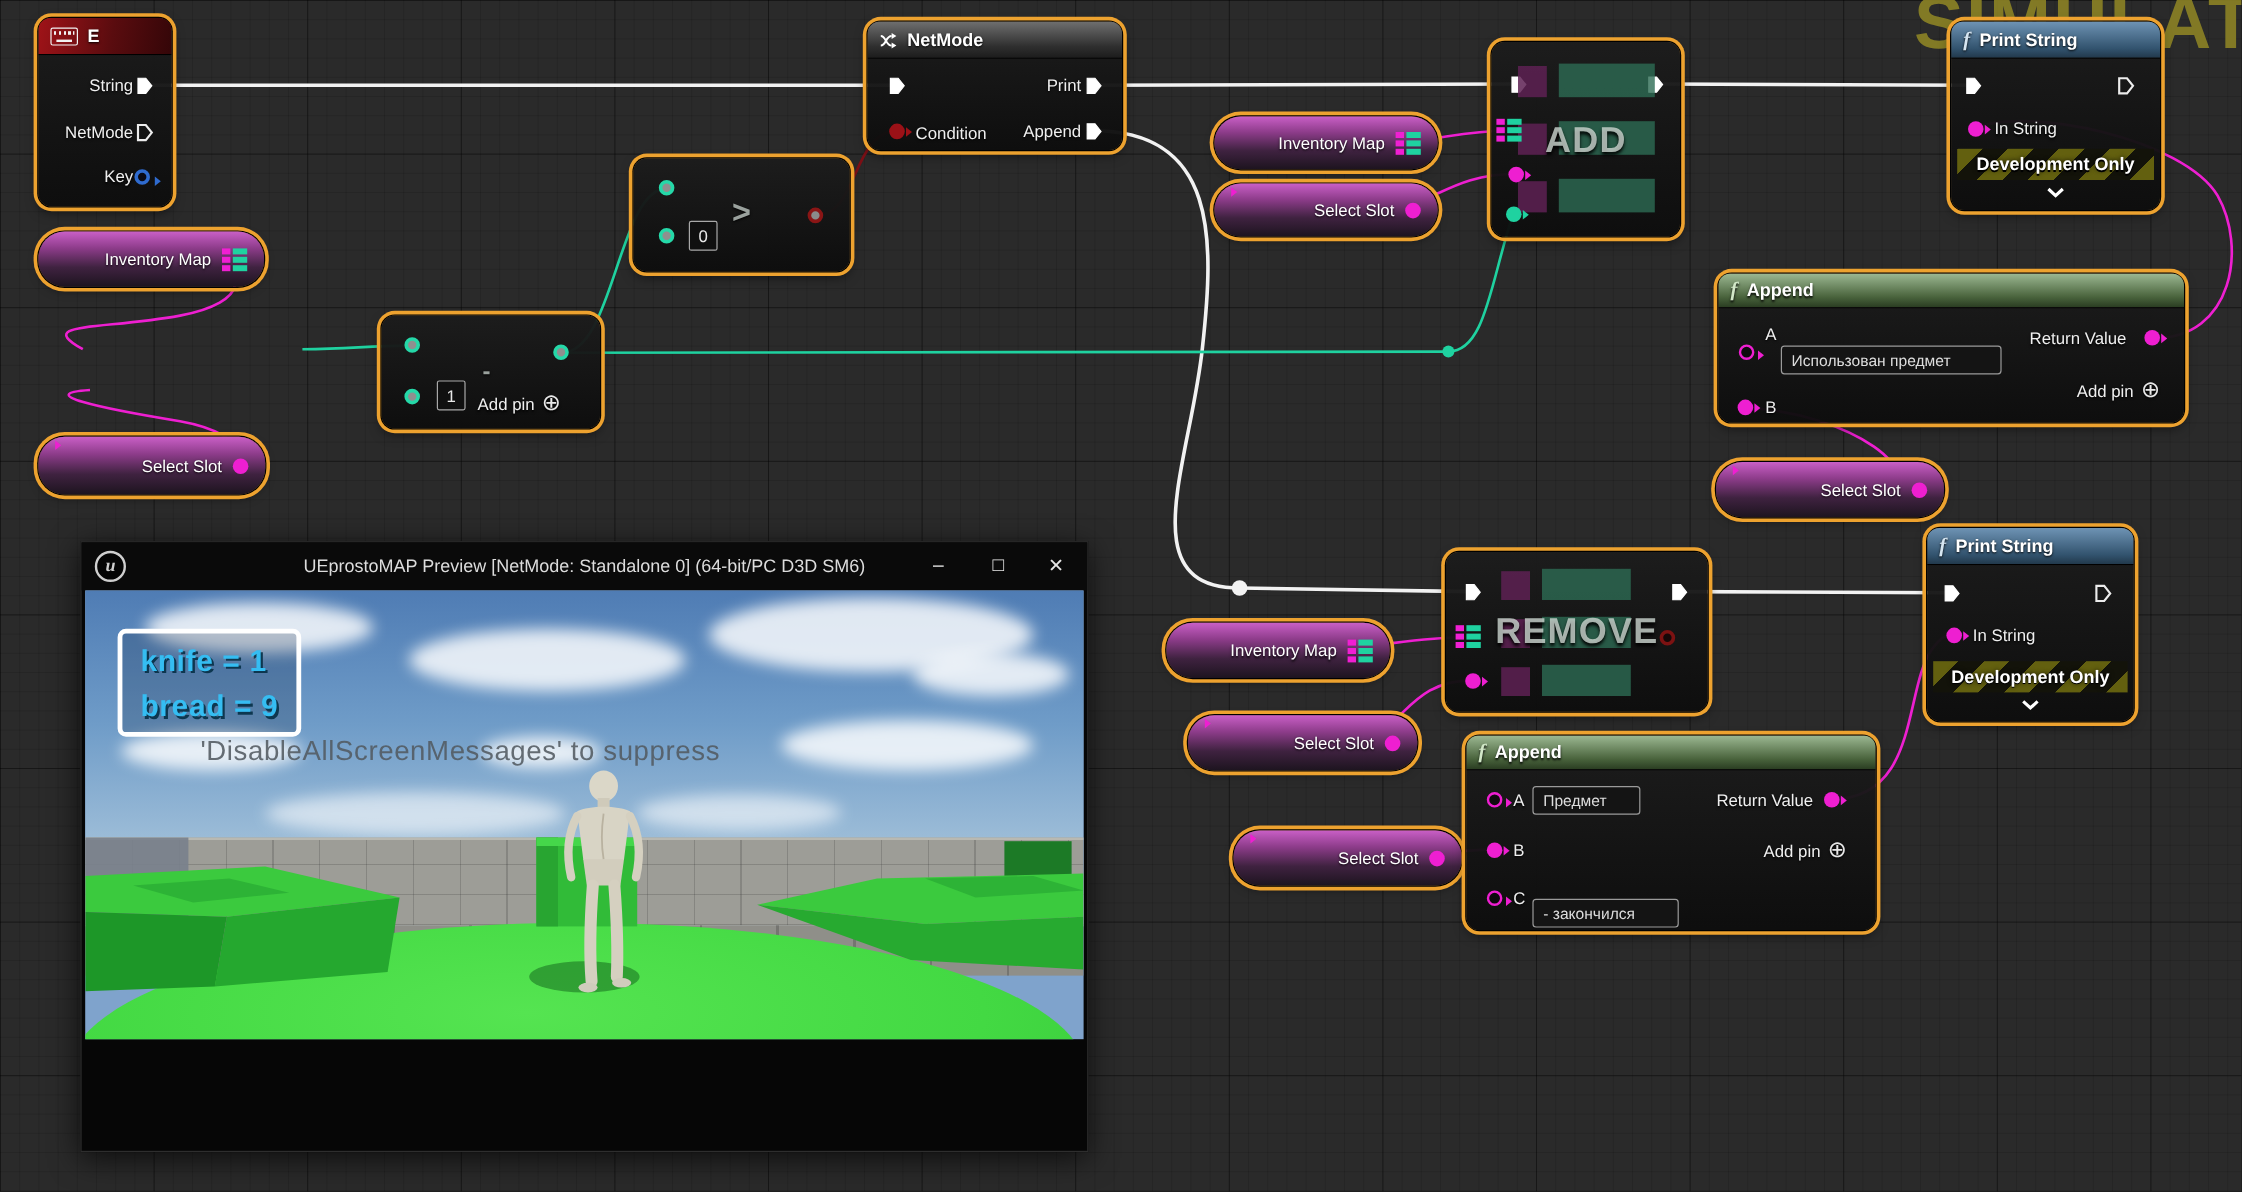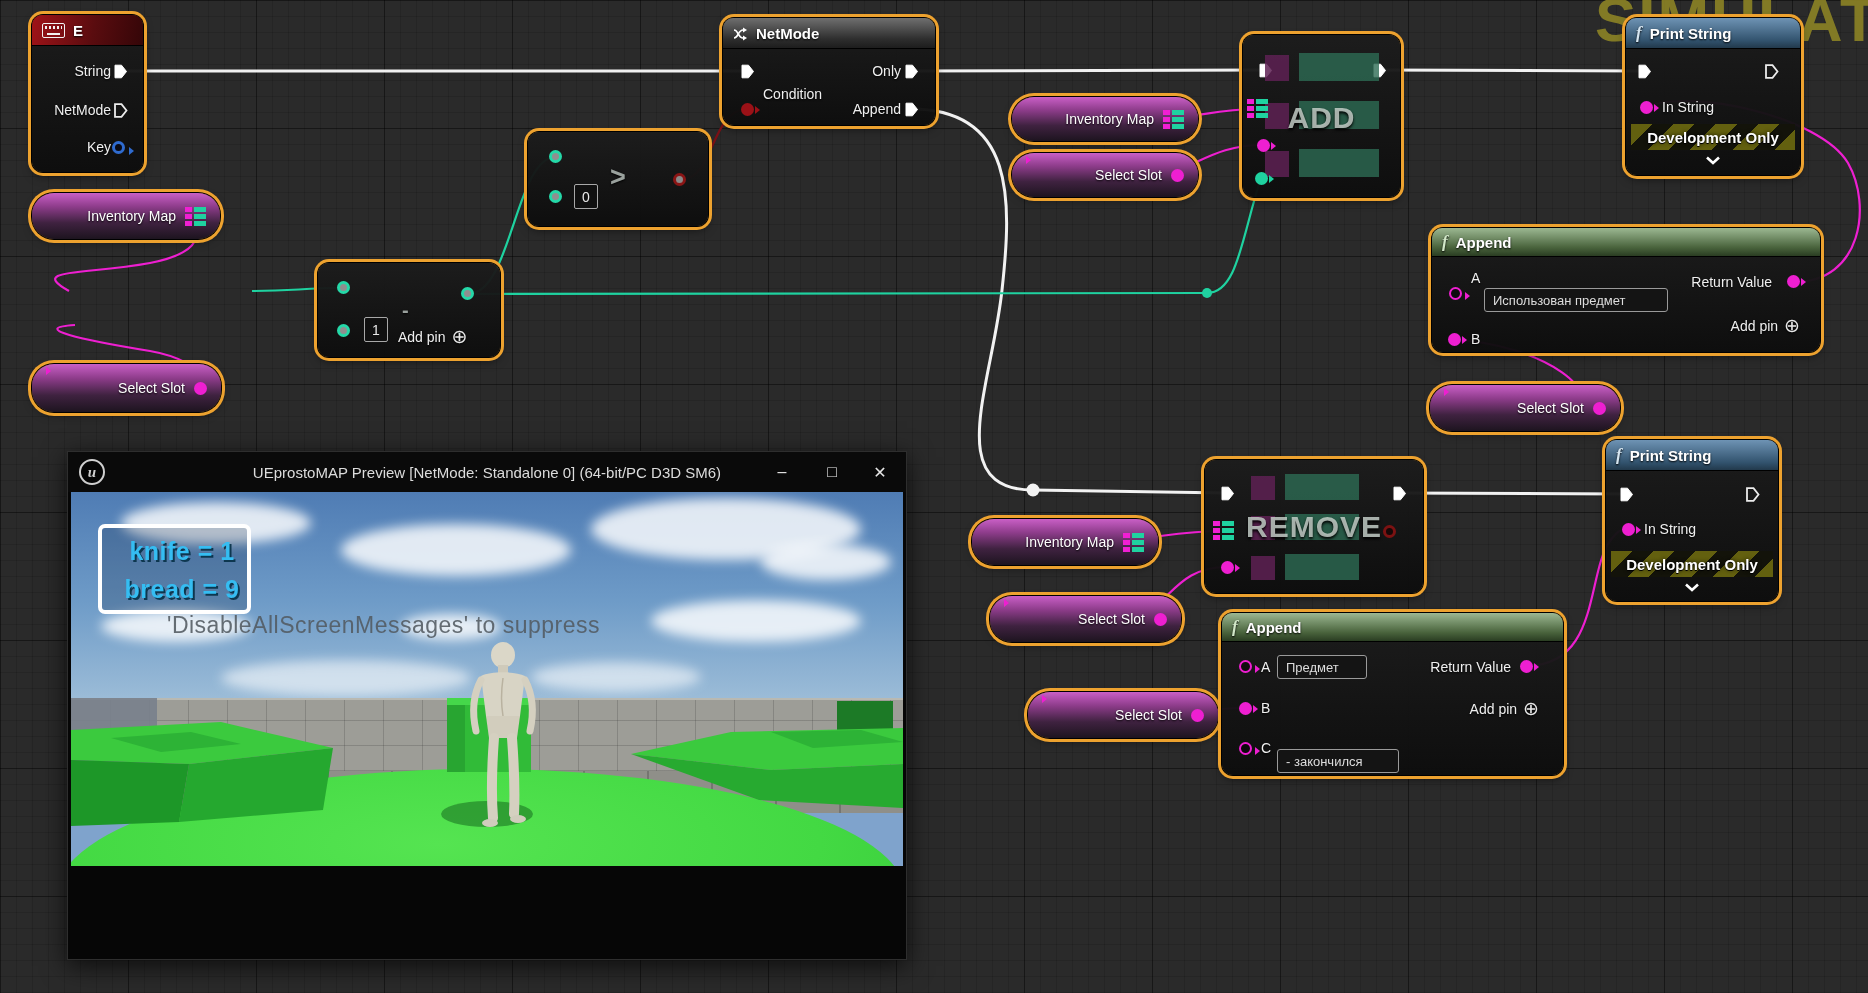--- a/index.html
+++ b/index.html
@@ -77,21 +77,21 @@
   #pwin{position:absolute;left:67px;top:451px;width:838px;height:507px;z-index:5;
     background:#060606;box-shadow:0 6px 24px rgba(0,0,0,.7);border:1px solid #2e2e2e;}
   #ptitle{position:relative;height:40px;background:#0a0a0a;display:flex;align-items:center;}
   #ptitle .ttl{position:absolute;left:0;right:0;text-align:center;color:#dcdcdc;font-size:15px;}
   .uelogo{position:absolute;left:11px;top:7px;width:26px;height:26px;border-radius:50%;
     border:2px solid #cfcfcf;box-sizing:border-box;display:flex;align-items:center;
     justify-content:center;color:#cfcfcf;font-family:"Liberation Serif",serif;
     font-style:italic;font-weight:bold;font-size:15px;background:#050505;}
   .winbtn{position:absolute;top:0;width:40px;height:40px;display:flex;align-items:center;
     justify-content:center;color:#e6e6e6;font-size:16px;}
-  #viewport{position:absolute;left:3px;top:40px;width:832px;height:374px;overflow:hidden;background:#7fa3cc;text-align:center;}
+  #viewport{position:absolute;left:3px;top:40px;width:832px;height:374px;overflow:hidden;background:#7fa3cc;}
   .sky{position:absolute;left:0;top:0;width:832px;height:280px;
     background:linear-gradient(180deg,#4f7cb4 0%,#6f9cc8 40%,#9dbdd8 75%,#c9d7de 100%);}
   .cloud{position:absolute;background:rgba(255,255,255,.82);border-radius:50%;filter:blur(6px);}
   .wall{position:absolute;left:0;top:206px;width:832px;height:73px;background:#9d9d97;
     border-top:2px solid #b9b9b2;box-sizing:border-box;
     background-image:repeating-linear-gradient(90deg,rgba(50,50,50,.22) 0 1px,transparent 1px 39px),
       repeating-linear-gradient(0deg,rgba(50,50,50,.22) 0 1px,transparent 1px 25px);}
   .wall-dark{position:absolute;left:0;top:206px;width:86px;height:73px;background:#79818c;opacity:.9;}
   .greencube{position:absolute;left:766px;top:209px;width:56px;height:31px;background:#1c7a26;}
   .floorband{position:absolute;left:0;top:279px;width:832px;height:42px;background:#8f8f89;
@@ -200,22 +200,22 @@
         <path d="M10 1.5 L14 4 L10 6.5 Z" fill="#fff"></path>
         <path d="M1 4 C5.5 4 5 12 10 12" stroke="#fff" stroke-width="1.7" fill="none"></path>
         <path d="M10 9.5 L14 12 L10 14.5 Z" fill="#fff"></path>
       </svg>
       <span>NetMode</span>
     </div>
     <svg class="exec filled" style="left:16px;top:45px" viewBox="0 0 17 17">
         <path d="M3 2.2 H9.5 L14.5 8.5 L9.5 14.8 H3 Z"></path>
       </svg>
     <span class="cpin red-f wedge" style="left:18px;top:85px"></span>
-    <span class="lbl" style="left:40px;top:68px">Condition</span>
-    <span class="lbl" style="right:34px;top:45px">Only</span>
+    <span class="lbl" style="left:40px;top:85px">Condition</span>
+    <span class="lbl" style="right:34px;top:45px">Print</span>
     <svg class="exec filled" style="left:180px;top:45px" viewBox="0 0 17 17">
         <path d="M3 2.2 H9.5 L14.5 8.5 L9.5 14.8 H3 Z"></path>
       </svg>
     <span class="lbl" style="right:34px;top:83px">Append</span>
     <svg class="exec filled" style="left:180px;top:83px" viewBox="0 0 17 17">
         <path d="M3 2.2 H9.5 L14.5 8.5 L9.5 14.8 H3 Z"></path>
       </svg>
   </div>
 
   <div class="pill" style="left:1012px;top:97px;width:158px;height:44px">

